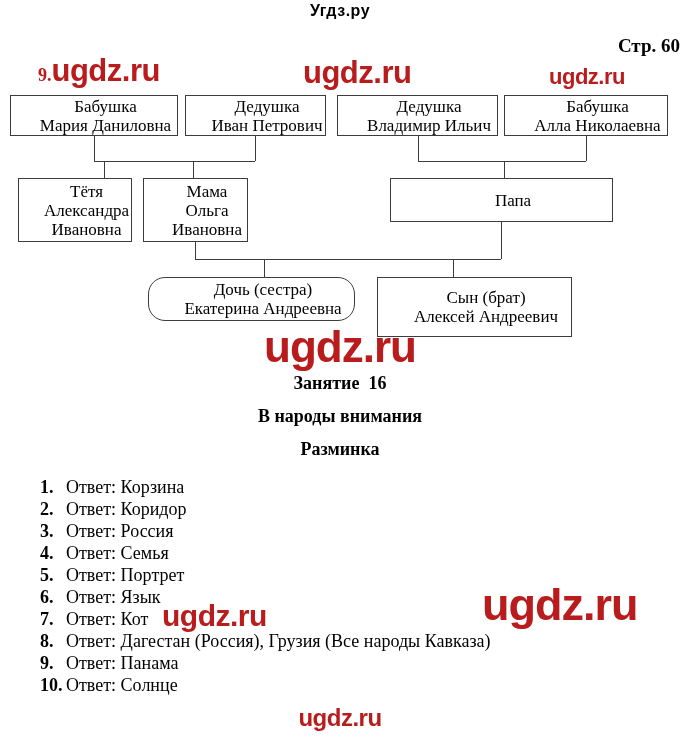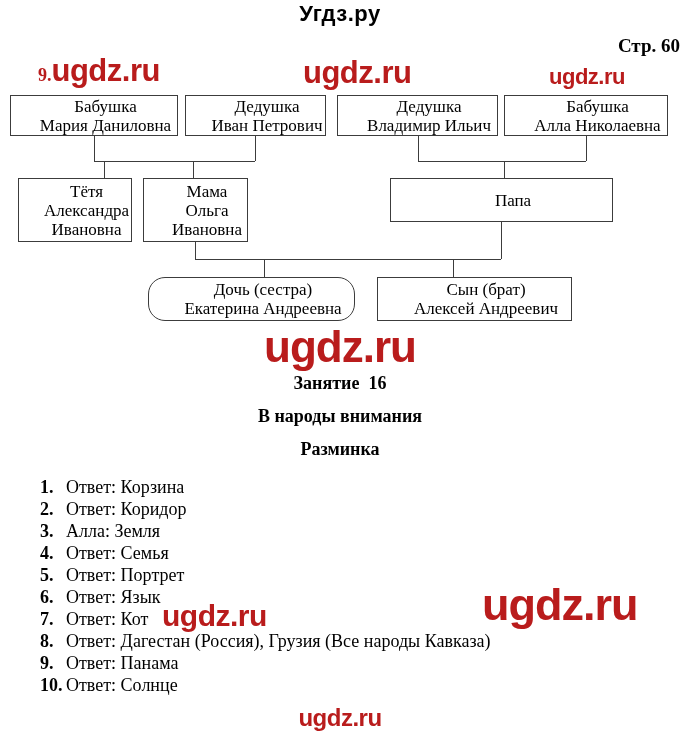--- a/index.html
+++ b/index.html
@@ -2,21 +2,21 @@
 <html><head>
 <meta charset="utf-8">
 <style>
   html,body { margin:0; padding:0; background:#ffffff; }
   .page {
     position:relative; width:680px; height:738px; background:#ffffff;
     font-family:"Liberation Serif", serif; color:#000; overflow:hidden;
   }
   .site-title {
     position:absolute; left:0; top:2px; width:680px; text-align:center;
-    font-family:"Liberation Sans", sans-serif; font-weight:bold; font-size:22px;
+    font-family:"Liberation Sans", sans-serif; font-weight:bold; font-size:16px;
     letter-spacing:0.5px; line-height:1.1;
   }
   .page-ref {
     position:absolute; left:0; top:36px; width:680px; text-align:right;
     font-weight:bold; font-size:19px; line-height:1.1;
   }
   .wm {
     position:absolute; font-family:"Liberation Sans", sans-serif; font-weight:bold;
     color:#b91c1c; line-height:1; letter-spacing:-0.5px; white-space:nowrap;
   }
@@ -104,35 +104,35 @@
     <div>Ивановна</div>
   </div>
   <div class="tbox" style="left:390px; top:178px; width:223px; height:44px;">
     <div>Папа</div>
   </div>
 
   <div class="tbox" style="left:148px; top:277px; width:207px; height:44px;border-radius:17px;">
     <div>Дочь (сестра)</div>
     <div>Екатерина Андреевна</div>
   </div>
-  <div class="tbox" style="left:377px; top:277px; width:195px; height:44px;">
+  <div class="tbox" style="left:377px; top:277px; width:195px; height:60px;">
     <div>Сын (брат)</div>
     <div>Алексей Андреевич</div>
   </div>
 
   <div class="wm wm-mid">ugdz.ru</div>
 
   <div class="heading heading-lesson">Занятие  16</div>
   <div class="heading heading-topic">В народы внимания</div>
   <div class="heading heading-warmup">Разминка</div>
 
   <div class="answers">
     <div class="answer-row"><span class="num">1.</span><span class="txt">Ответ: Корзина</span></div>
     <div class="answer-row"><span class="num">2.</span><span class="txt">Ответ: Коридор</span></div>
-    <div class="answer-row"><span class="num">3.</span><span class="txt">Алла: Земля</span></div>
+    <div class="answer-row"><span class="num">3.</span><span class="txt">Ответ: Россия</span></div>
     <div class="answer-row"><span class="num">4.</span><span class="txt">Ответ: Семья</span></div>
     <div class="answer-row"><span class="num">5.</span><span class="txt">Ответ: Портрет</span></div>
     <div class="answer-row"><span class="num">6.</span><span class="txt">Ответ: Язык</span></div>
     <div class="answer-row"><span class="num">7.</span><span class="txt">Ответ: Кот</span></div>
     <div class="answer-row"><span class="num">8.</span><span class="txt">Ответ: Дагестан (Россия), Грузия (Все народы Кавказа)</span></div>
     <div class="answer-row"><span class="num">9.</span><span class="txt">Ответ: Панама</span></div>
     <div class="answer-row"><span class="num">10.</span><span class="txt">Ответ: Солнце</span></div>
   </div>
 
   <div class="wm wm-line7">ugdz.ru</div>

